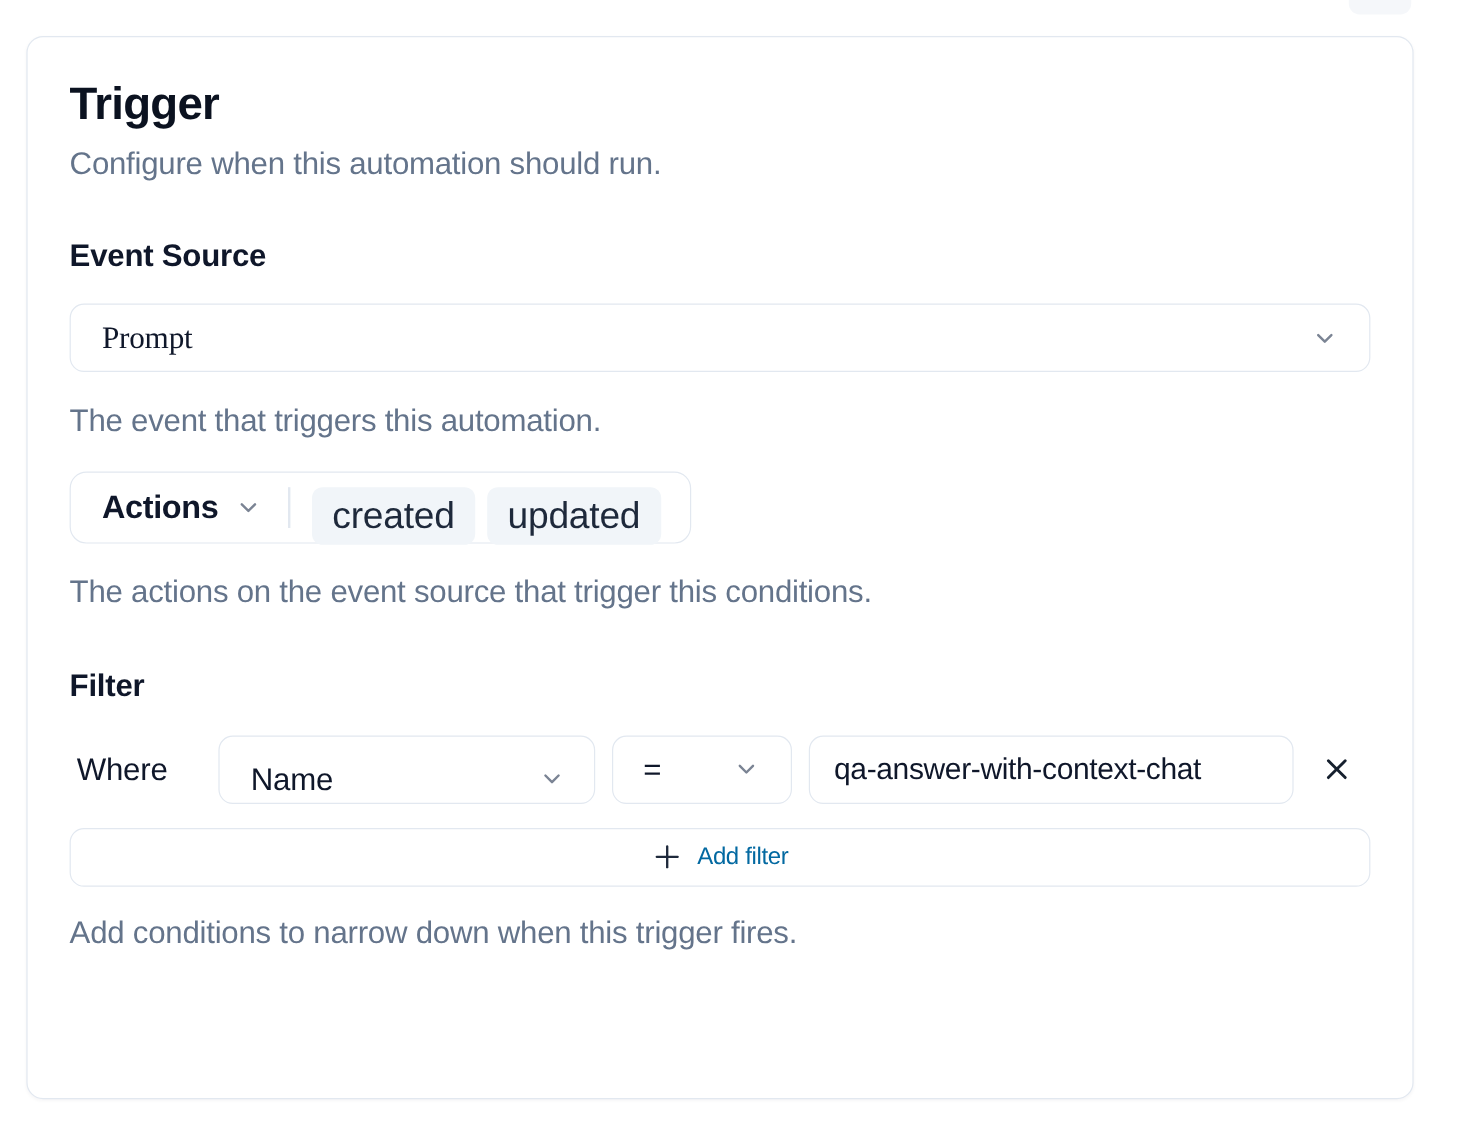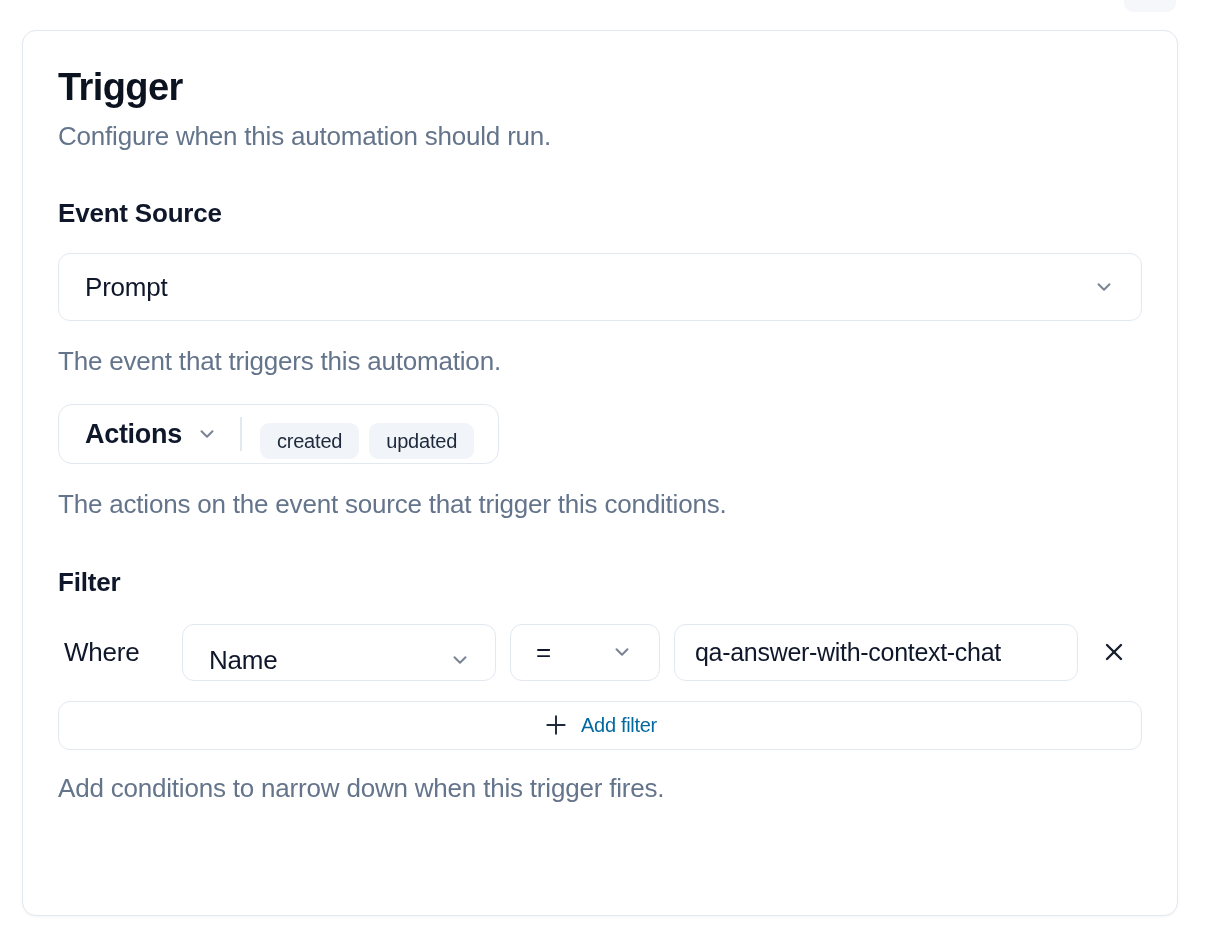--- a/index.html
+++ b/index.html
@@ -53,30 +53,31 @@
   }
   .help-text {
     margin-top: 24px;
     font-size: 26px;
     color: #64748b;
     letter-spacing: -0.2px;
     line-height: 1.3;
   }
   .select-box {
     margin-top: 24px;
-    height: 68px;
+    height: 57px;
     width: 100%;
     border: 1px solid #e2e8f0;
     border-radius: 12px;
     background: #fff;
     display: flex;
     align-items: center;
     justify-content: space-between;
     padding: 0 26px;
     cursor: pointer;
+    font-family: Liberation Serif, serif;
   }
   .select-box .value {
     font-size: 26px;
     color: #0f172a;
     letter-spacing: -0.2px;
   }
   .chev { width: 22px; height: 22px; color: #7b8494; flex: none; }
   .chev svg { display: block; width: 100%; height: 100%; }
 
   
@@ -104,21 +105,21 @@
   }
   .v-divider {
     width: 2px; height: 34px;
     background: #e2e8f0;
     margin: 0 18px 0 22px;
     flex: none;
   }
   .chip {
     background: #f1f5f9;
     color: #1e293b;
-    font-size: 20px;
+    font-size: 31px;
     letter-spacing: -0.2px;
     padding: 7px 17px;
     border-radius: 9px;
     line-height: 1.1;
     margin-top: 13px;
   }
   .chip + .chip { margin-left: 10px; }
 
   
   .filter-row {

